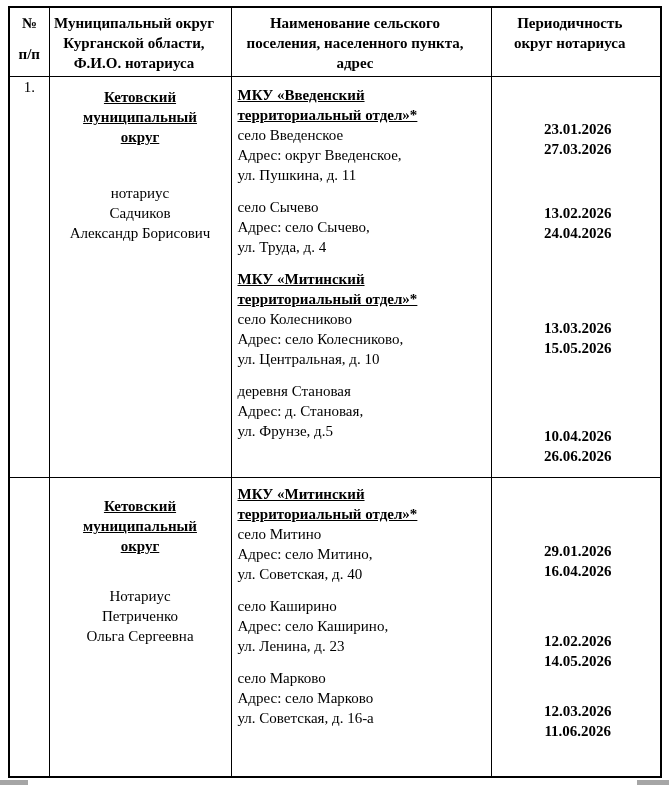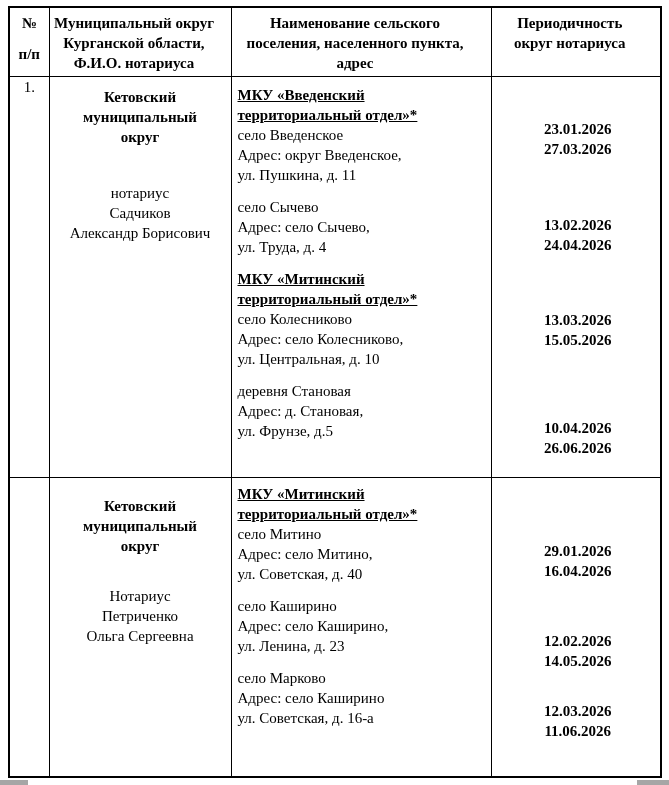--- a/index.html
+++ b/index.html
@@ -50,37 +50,38 @@
     padding: 5px 0 4px 0;
     box-sizing: border-box;
   }
   tr.r1 > td { height: 400px; }
   tr.r2 > td { height: 298px; }
 
   .cell1 { text-align: center; padding-top: 8px; }
   .cell2 { text-align: center; }
   .dist-title {
     font-weight: bold;
+    text-decoration: underline;
     margin-top: 10px;
   }
   .r2 .dist-title { margin-top: 18px; }
   .notary { margin-top: 36px; }
   .r2 .notary { margin-top: 30px; }
 
   .cell3 { padding: 6px 4px 0 6px; text-align: left; }
   .block { margin-top: 12px; }
   .block.first { margin-top: 2px; }
   .r2 .block.first { margin-top: 0; }
   .bh { font-weight: bold; text-decoration: underline; }
 
   .cell4 { padding: 6px 2px 0 6px; font-weight: bold; text-align: center; }
   .dates { }
   .g-r1-0 { margin-top: 36px; }
-  .g-r1-1 { margin-top: 56px; }
-  .g-r1-2 { margin-top: 55px; }
+  .g-r1-1 { margin-top: 44px; }
+  .g-r1-2 { margin-top: 75px; }
   .g-r1-3 { margin-top: 68px; }
   .g-r2-0 { margin-top: 57px; }
   .g-r2-1 { margin-top: 50px; }
   .g-r2-2 { margin-top: 30px; }
 
   .scroll-frag {
     position: absolute;
     height: 5px;
     top: 780px;
     background: #a6a6a6;
@@ -229,21 +230,21 @@
               <div>Адрес: село Митино,</div>
               <div>ул. Советская, д. 40</div>
             </div>
             <div class="block">
               <div>село Каширино</div>
               <div>Адрес: село Каширино,</div>
               <div>ул. Ленина, д. 23</div>
             </div>
             <div class="block">
               <div>село Марково</div>
-              <div>Адрес: село Каширино</div>
+              <div>Адрес: село Марково</div>
               <div>ул. Советская, д. 16-а</div>
             </div>
           </div>
         </td>
         <td>
           <div class="cell4">
             <div class="dates g-r2-0">
               <div>29.01.2026</div>
               <div>16.04.2026</div>
             </div>

